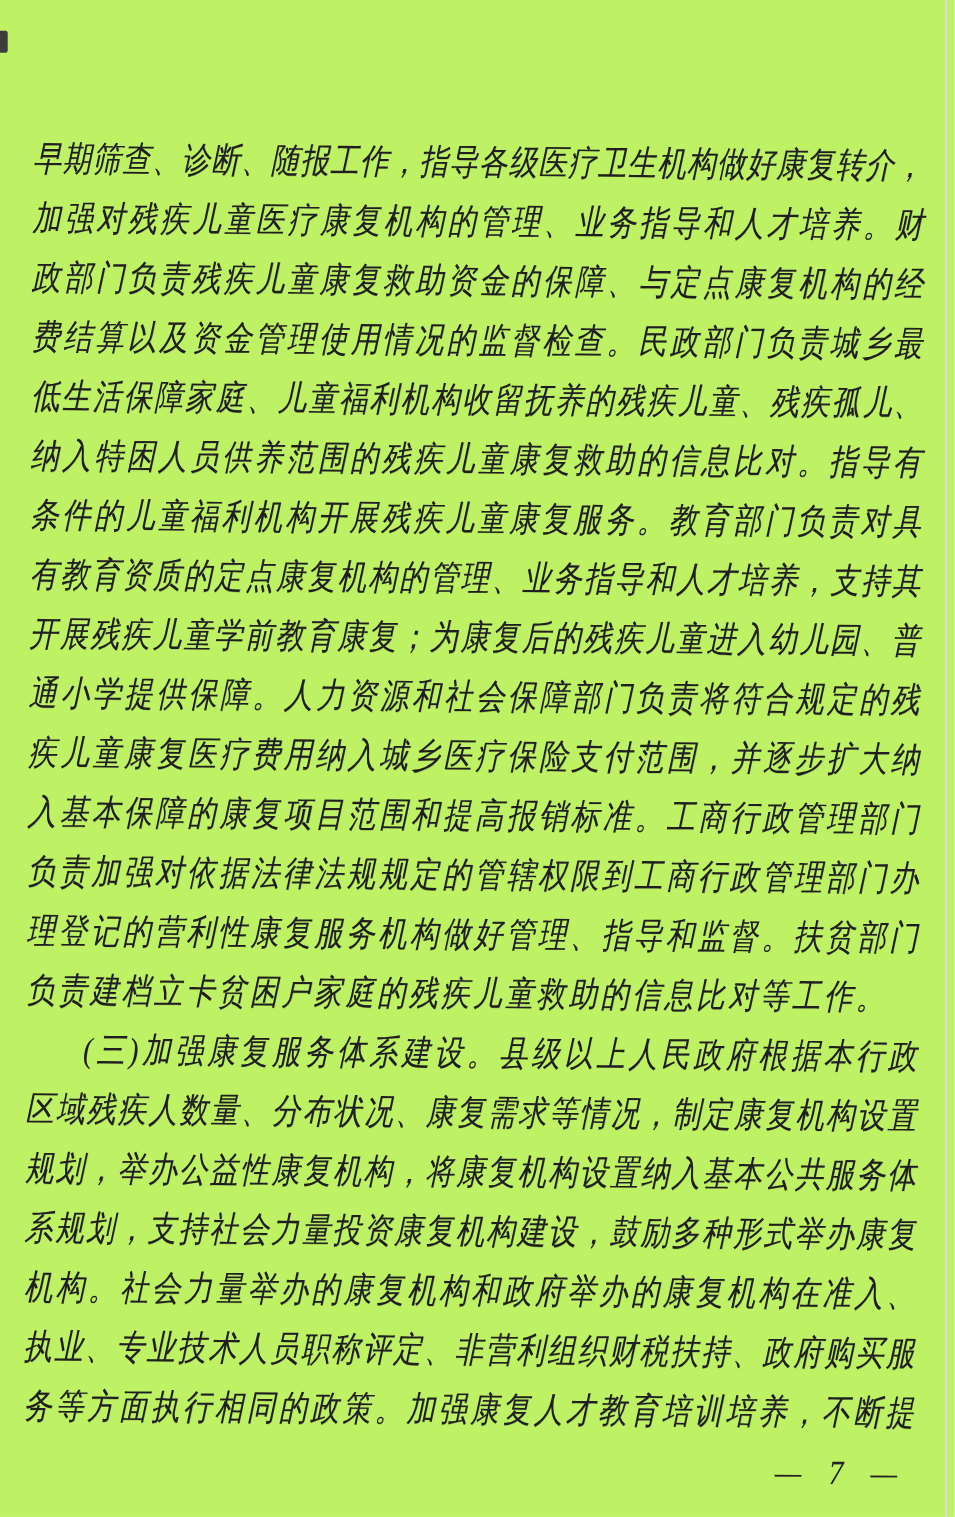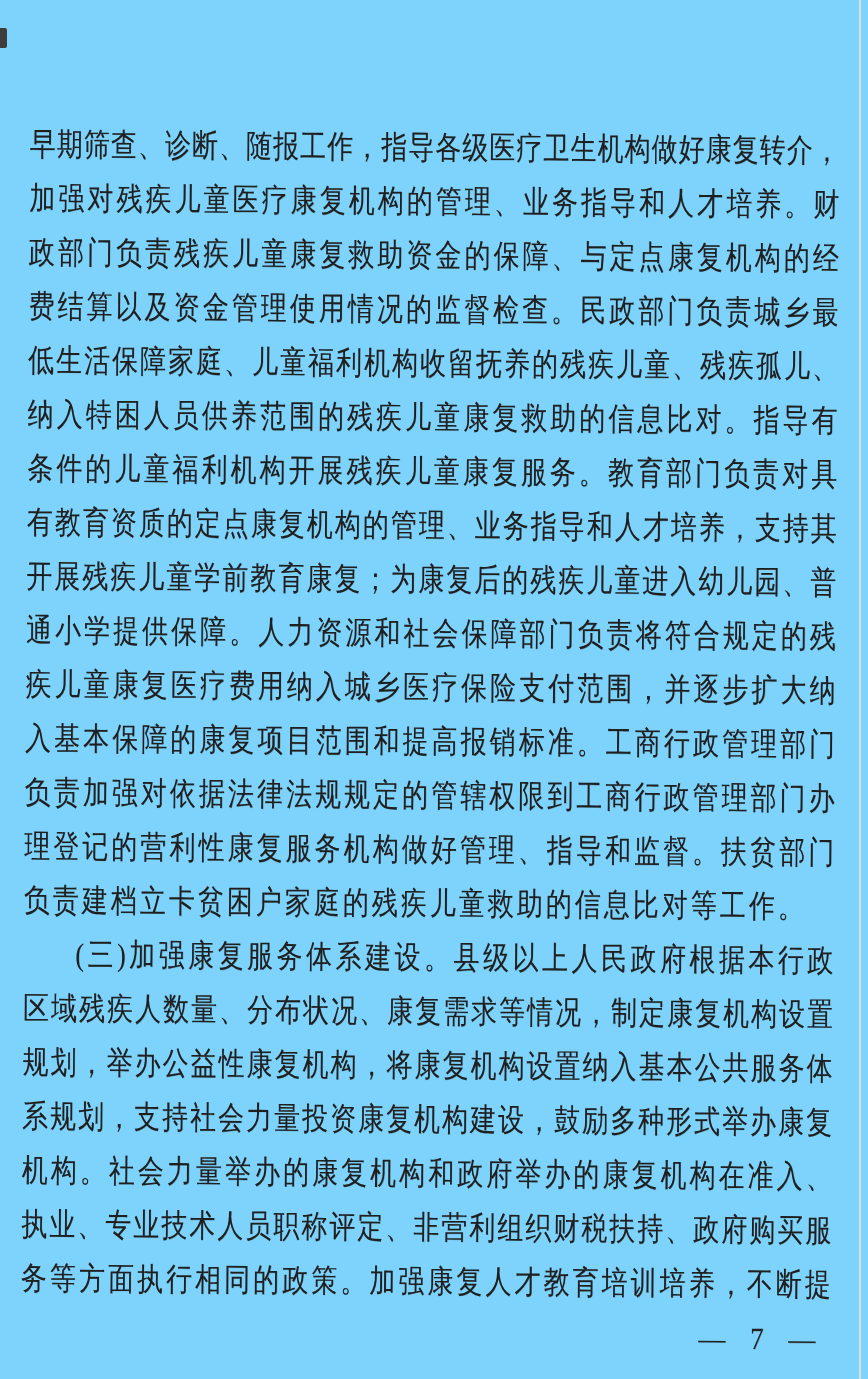--- a/index.html
+++ b/index.html
@@ -10,21 +10,22 @@
   body {
     width: 868px;
     height: 1379px;
     position: relative;
     overflow: hidden;
     font-family: "Liberation Serif", serif;
   }
   .page {
     position: absolute;
     inset: 0;
-    background: #7dd3fc;
+    background: #bef264;
+    font-style: italic;
   }
   
   .scan-edge-right {
     position: absolute;
     top: 0;
     bottom: 0;
     left: 859px;
     width: 2px;
     background: #dcdcdc;
   }

